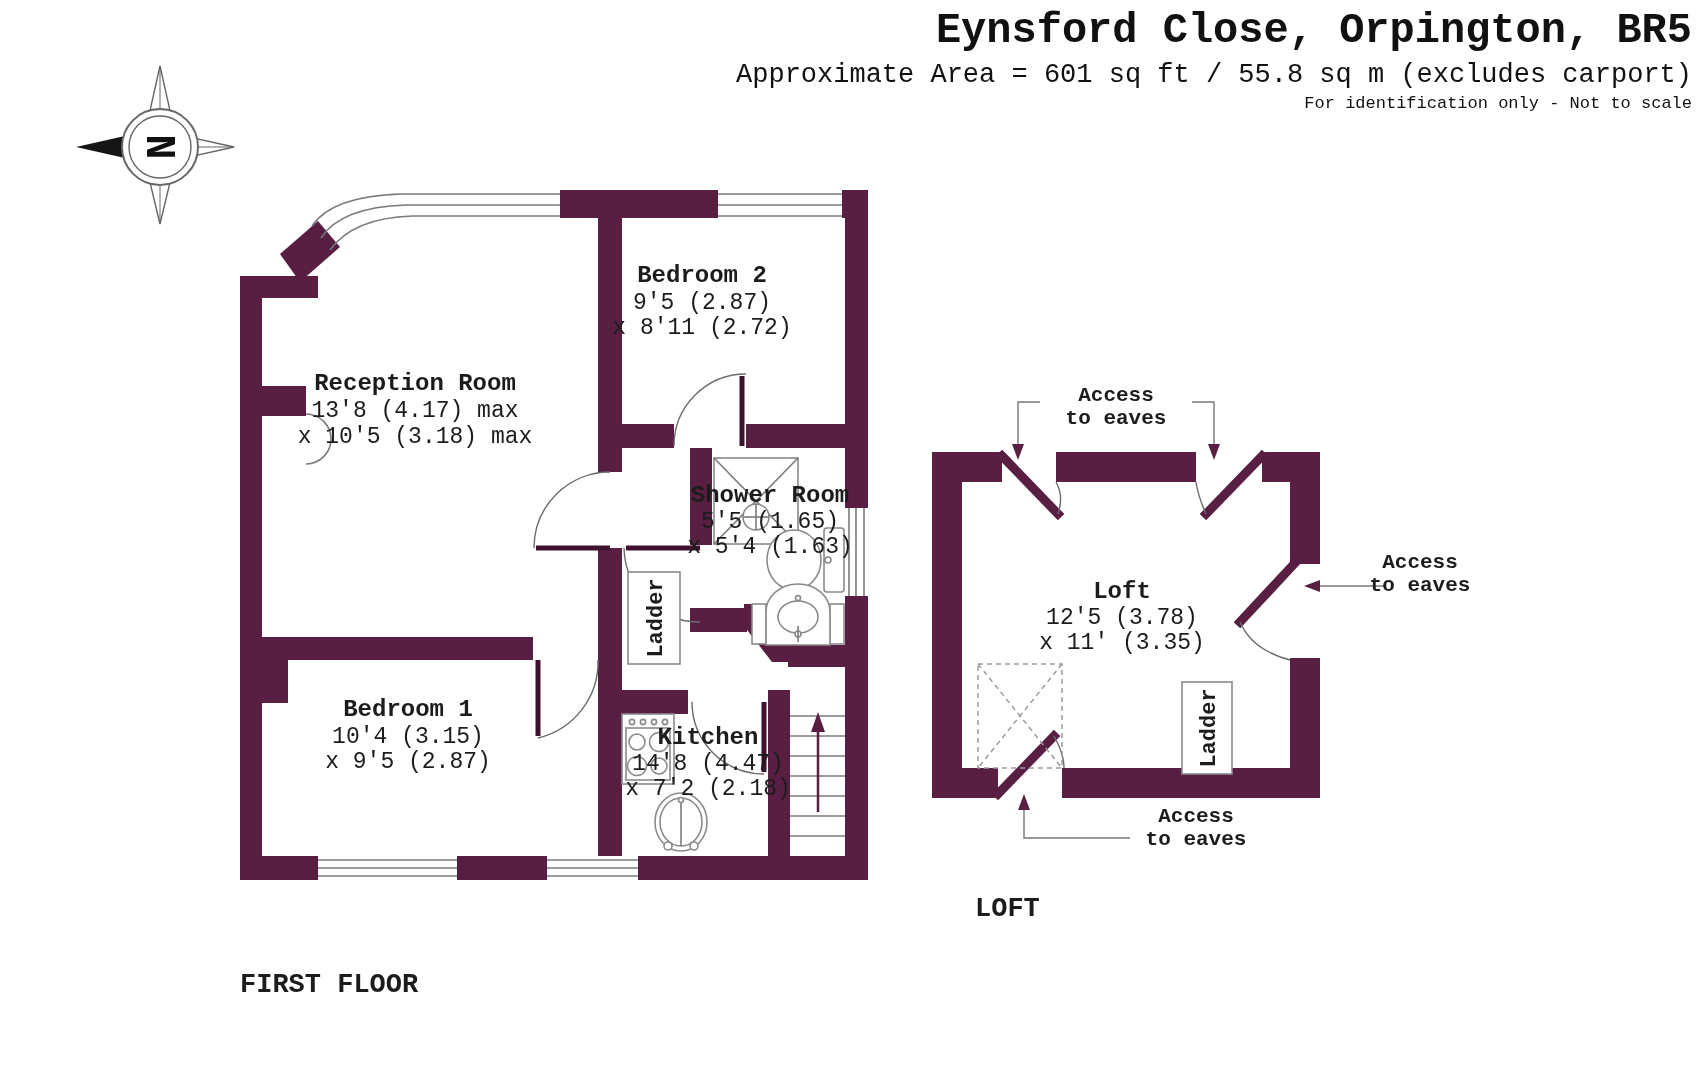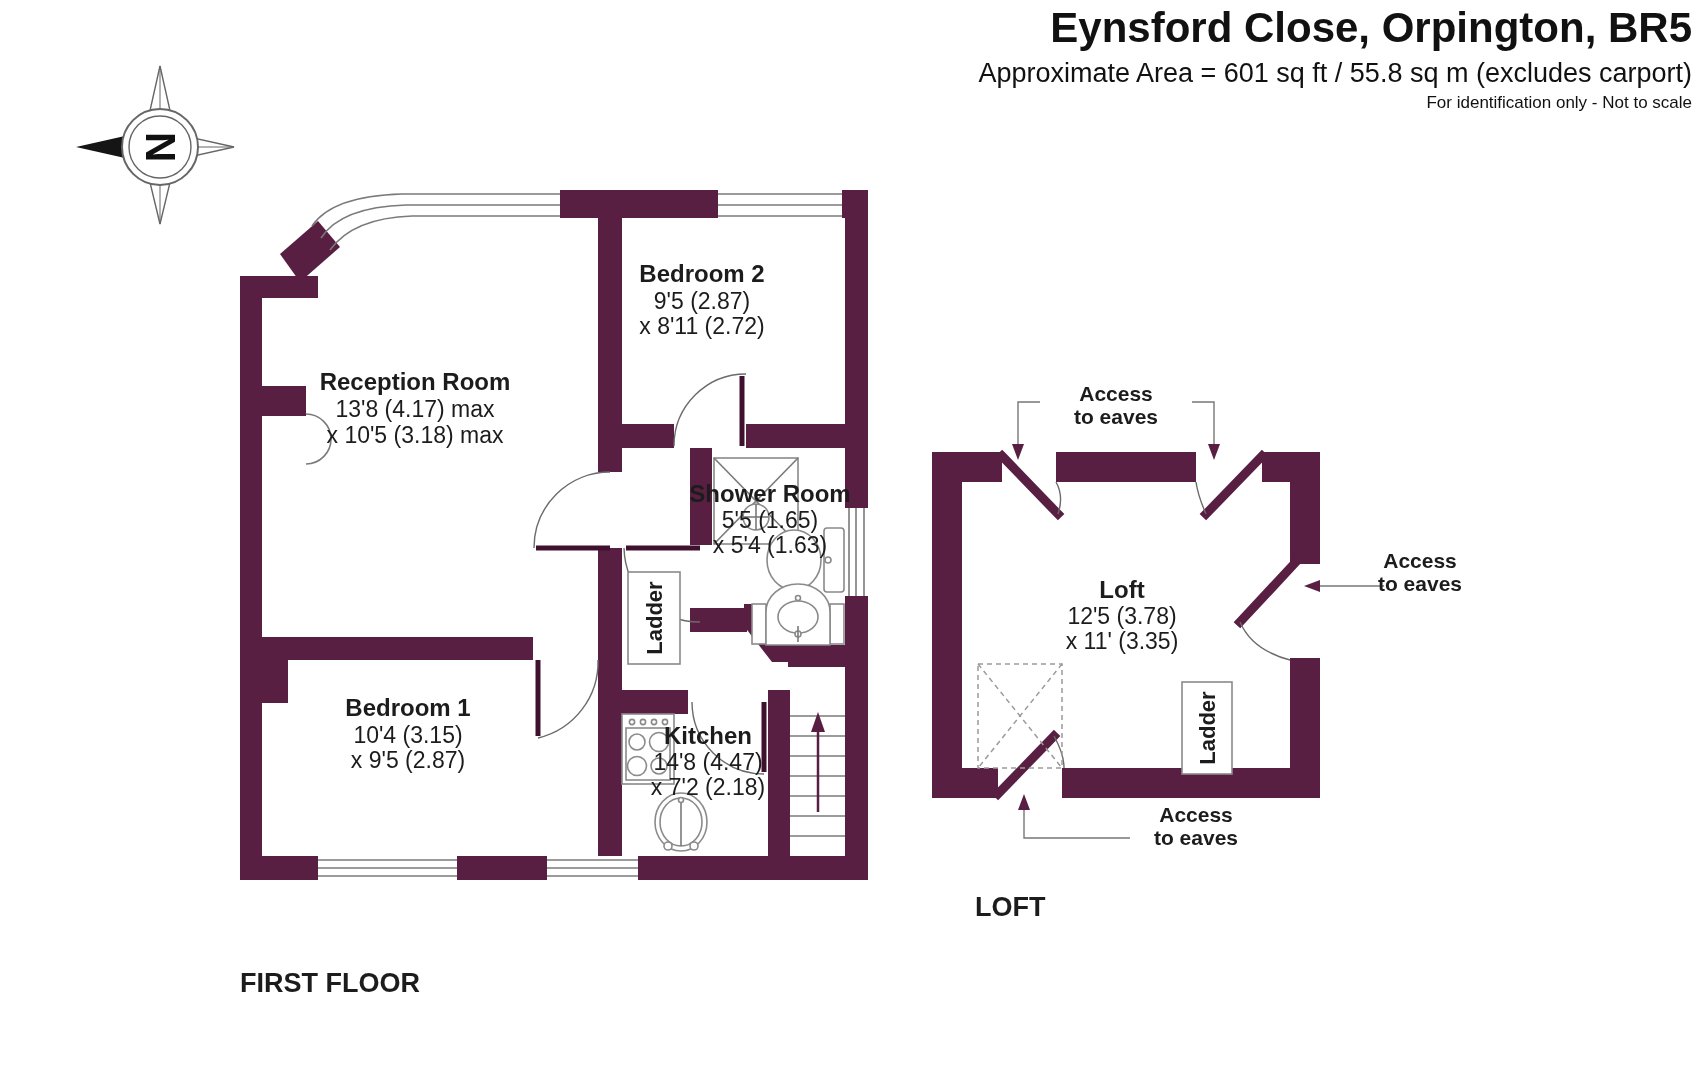--- a/index.html
+++ b/index.html
@@ -1,17 +1,17 @@
 <!DOCTYPE html>
 <html><head>
 <meta charset="utf-8">
 <style>
   html,body{margin:0;padding:0;background:#ffffff;}
   #canvas{position:relative;width:1704px;height:1080px;background:#fff;overflow:hidden;
-          font-family:Liberation Sans, sans-serif;border-radius:15px;}
+          font-family:Liberation Mono, monospace;border-radius:15px;}
   svg{position:absolute;left:0;top:0;}
   .wall{fill:#591f42;stroke:none;}
   .thin{stroke:#7a7a7a;stroke-width:1.6;fill:none;}
   .fixture{stroke:#8a8a8a;stroke-width:1.6;fill:#ffffff;}
   .doorarc{stroke:#6b6b6b;stroke-width:1.4;fill:none;}
   .leaf{stroke:#40112f;stroke-width:5;fill:none;}
   .accessleaf{stroke:#591f42;stroke-width:9;fill:none;stroke-linecap:square;}
   .dashed{stroke:#9a9a9a;stroke-width:1.5;fill:none;stroke-dasharray:5 4;}
   .leader{stroke:#777;stroke-width:1.4;fill:none;}
   .arrowhead{fill:#591f42;stroke:none;}

